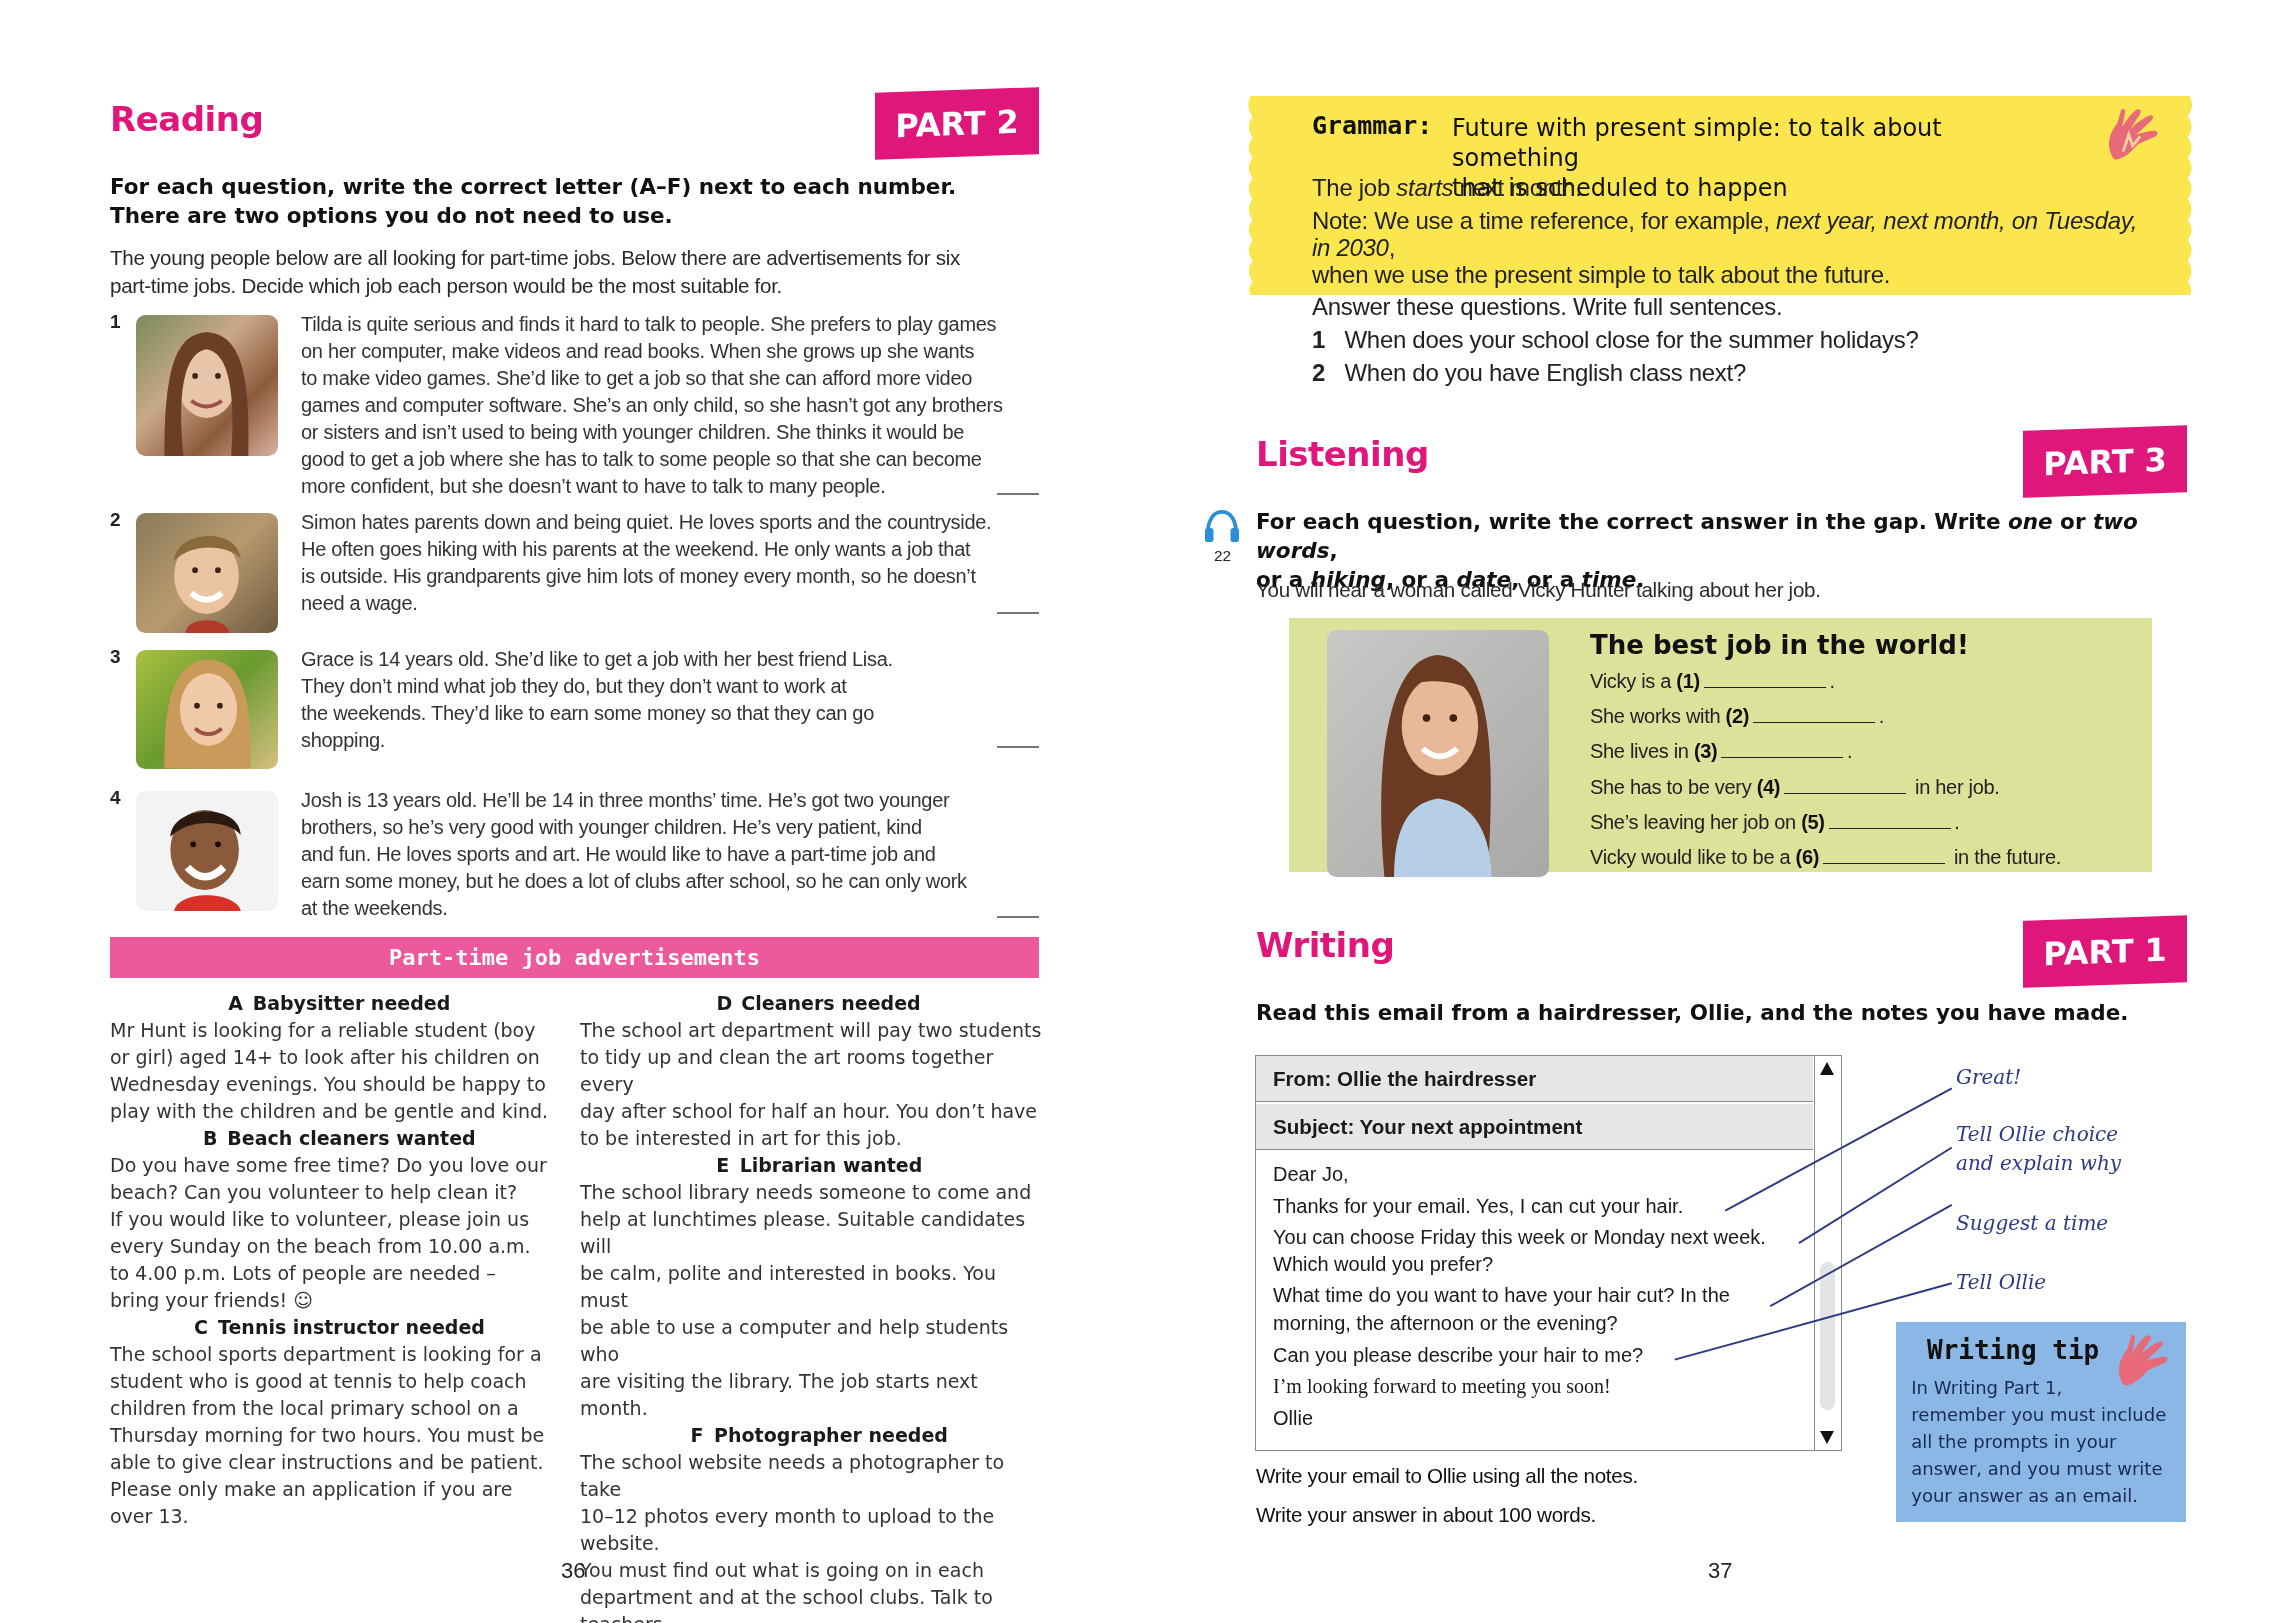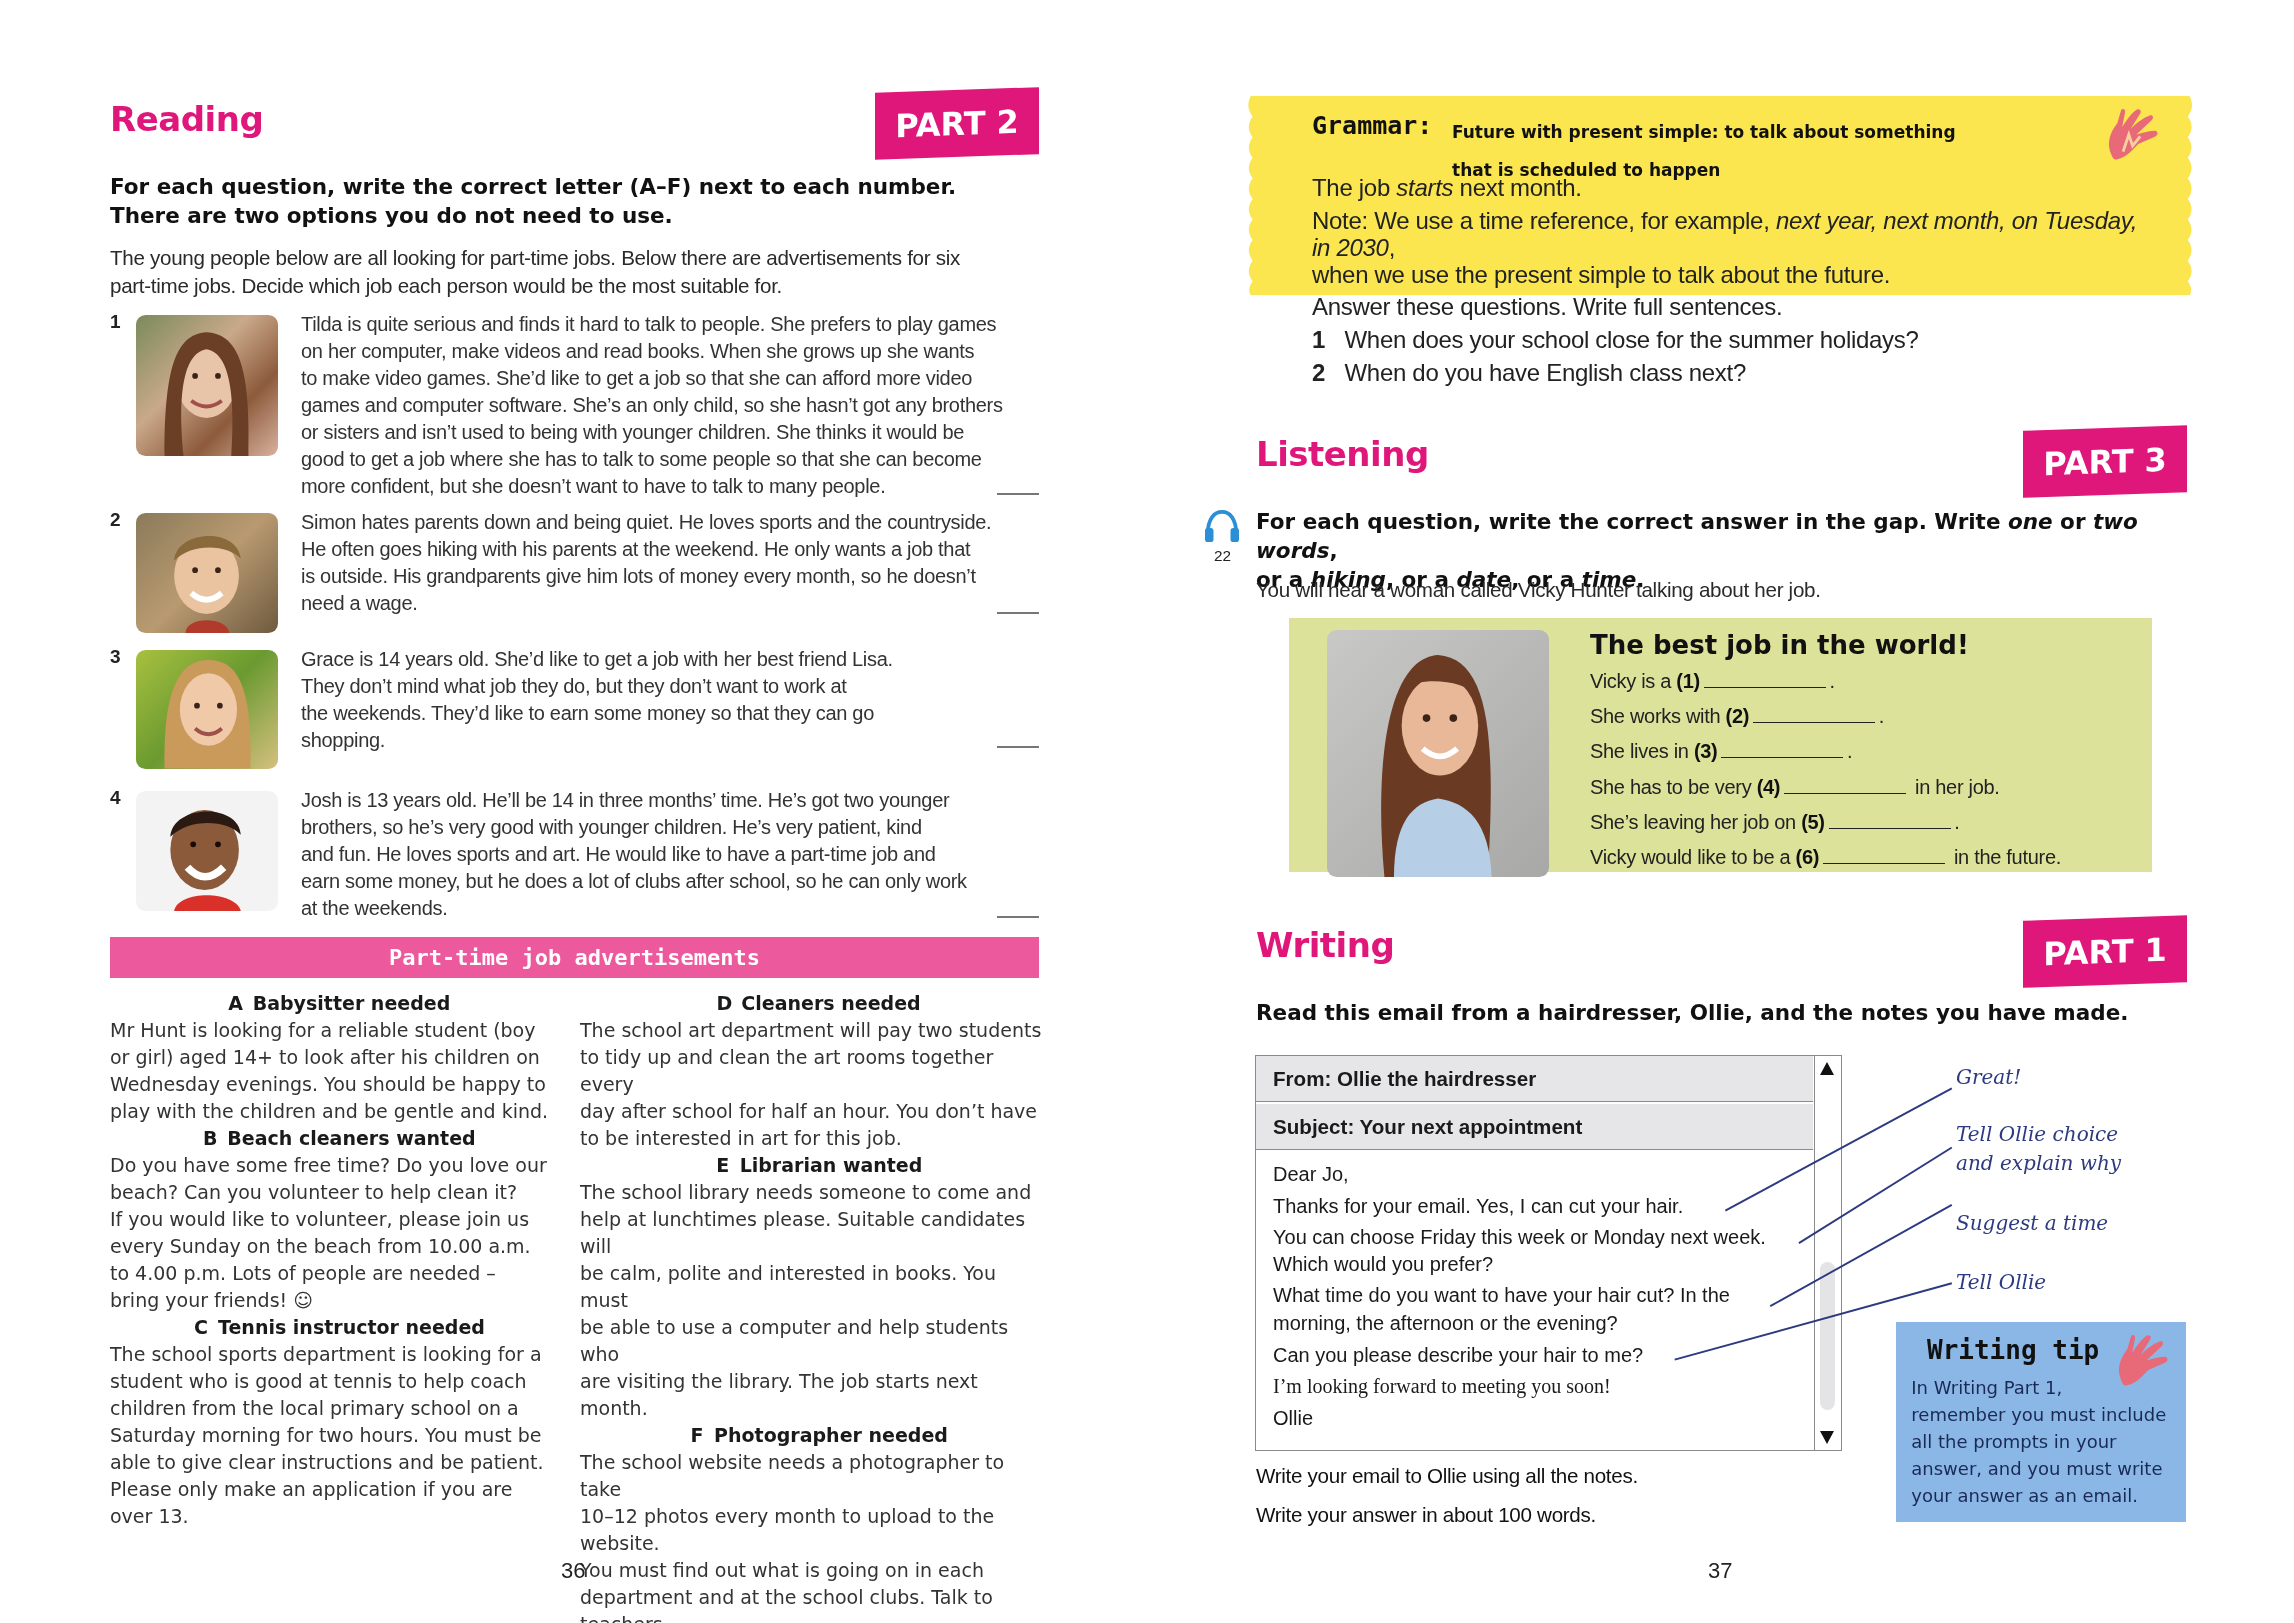--- a/index.html
+++ b/index.html
@@ -41,21 +41,21 @@
   .page-num { font-size: 22px; color: #222; }
 
   
   .grammar {
     position: absolute; left: 1255px; top: 96px; width: 931px; height: 199px;
     background: #fbe64f;
   }
   .wavy-edge { position: absolute; top: 0; width: 13.4px; height: 100%; }
   .grammar-head { position: absolute; left: 57px; top: 15.3px; }
   .grammar-label { font-family: "DejaVu Sans Mono", monospace; font-weight: bold; font-size: 25px; color: #111; }
-  .grammar-title { position: absolute; left: 140px; top: 1.9px; width: 574px; font-family: "DejaVu Sans", sans-serif; font-weight: bold; font-size: 17px; line-height: 38px; color: #111; }
+  .grammar-title { position: absolute; left: 140px; top: 1.9px; width: 574px; font-family: "DejaVu Sans", sans-serif; font-weight: normal; font-size: 24px; line-height: 30px; color: #111; }
   .grammar-body { position: absolute; left: 57px; top: 78px; width: 841px; font-size: 24px; line-height: 27px; color: #222; letter-spacing: -0.3px; }
   .grammar-body p { margin: 0 0 5.7px 0; }
   .qnum { display: inline-block; width: 32.5px; font-weight: bold; }
 
   
   .bestjob { position: absolute; left: 1289px; top: 618px; width: 863px; height: 254px; background: #dde29a; }
   .bestjob .photo { position: absolute; left: 38px; top: 11.5px; width: 222px; height: 247px; border-radius: 9.6px; overflow: hidden; }
   .bestjob h3 { position: absolute; left: 301px; top: 11.5px; margin: 0; font-family: "DejaVu Sans", sans-serif; font-weight: bold; font-size: 26px; color: #111; }
   .gapline { position: absolute; left: 301px; font-size: 20px; color: #222; letter-spacing: -0.3px; }
   .gapline b { color: #111; }
@@ -199,21 +199,21 @@
       <div>If you would like to volunteer, please join us</div>
       <div>every Sunday on the beach from 10.00 a.m.</div>
       <div>to 4.00 p.m. Lots of people are needed –</div>
       <div>bring your friends! ☺</div>
     </div>
     <div>
       <div class="ad-head"><span class="letter">C</span><span>Tennis instructor needed</span></div>
       <div>The school sports department is looking for a</div>
       <div>student who is good at tennis to help coach</div>
       <div>children from the local primary school on a</div>
-      <div>Saturday morning for two hours. You must be</div>
+      <div>Thursday morning for two hours. You must be</div>
       <div>able to give clear instructions and be patient.</div>
       <div>Please only make an application if you are</div>
       <div>over 13.</div>
     </div>
   </div>
 
   <div class="ad-col" style="left:580px; width:468px;">
     <div>
       <div class="ad-head"><span class="letter">D</span><span>Cleaners needed</span></div>
       <div>The school art department will pay two students</div>

